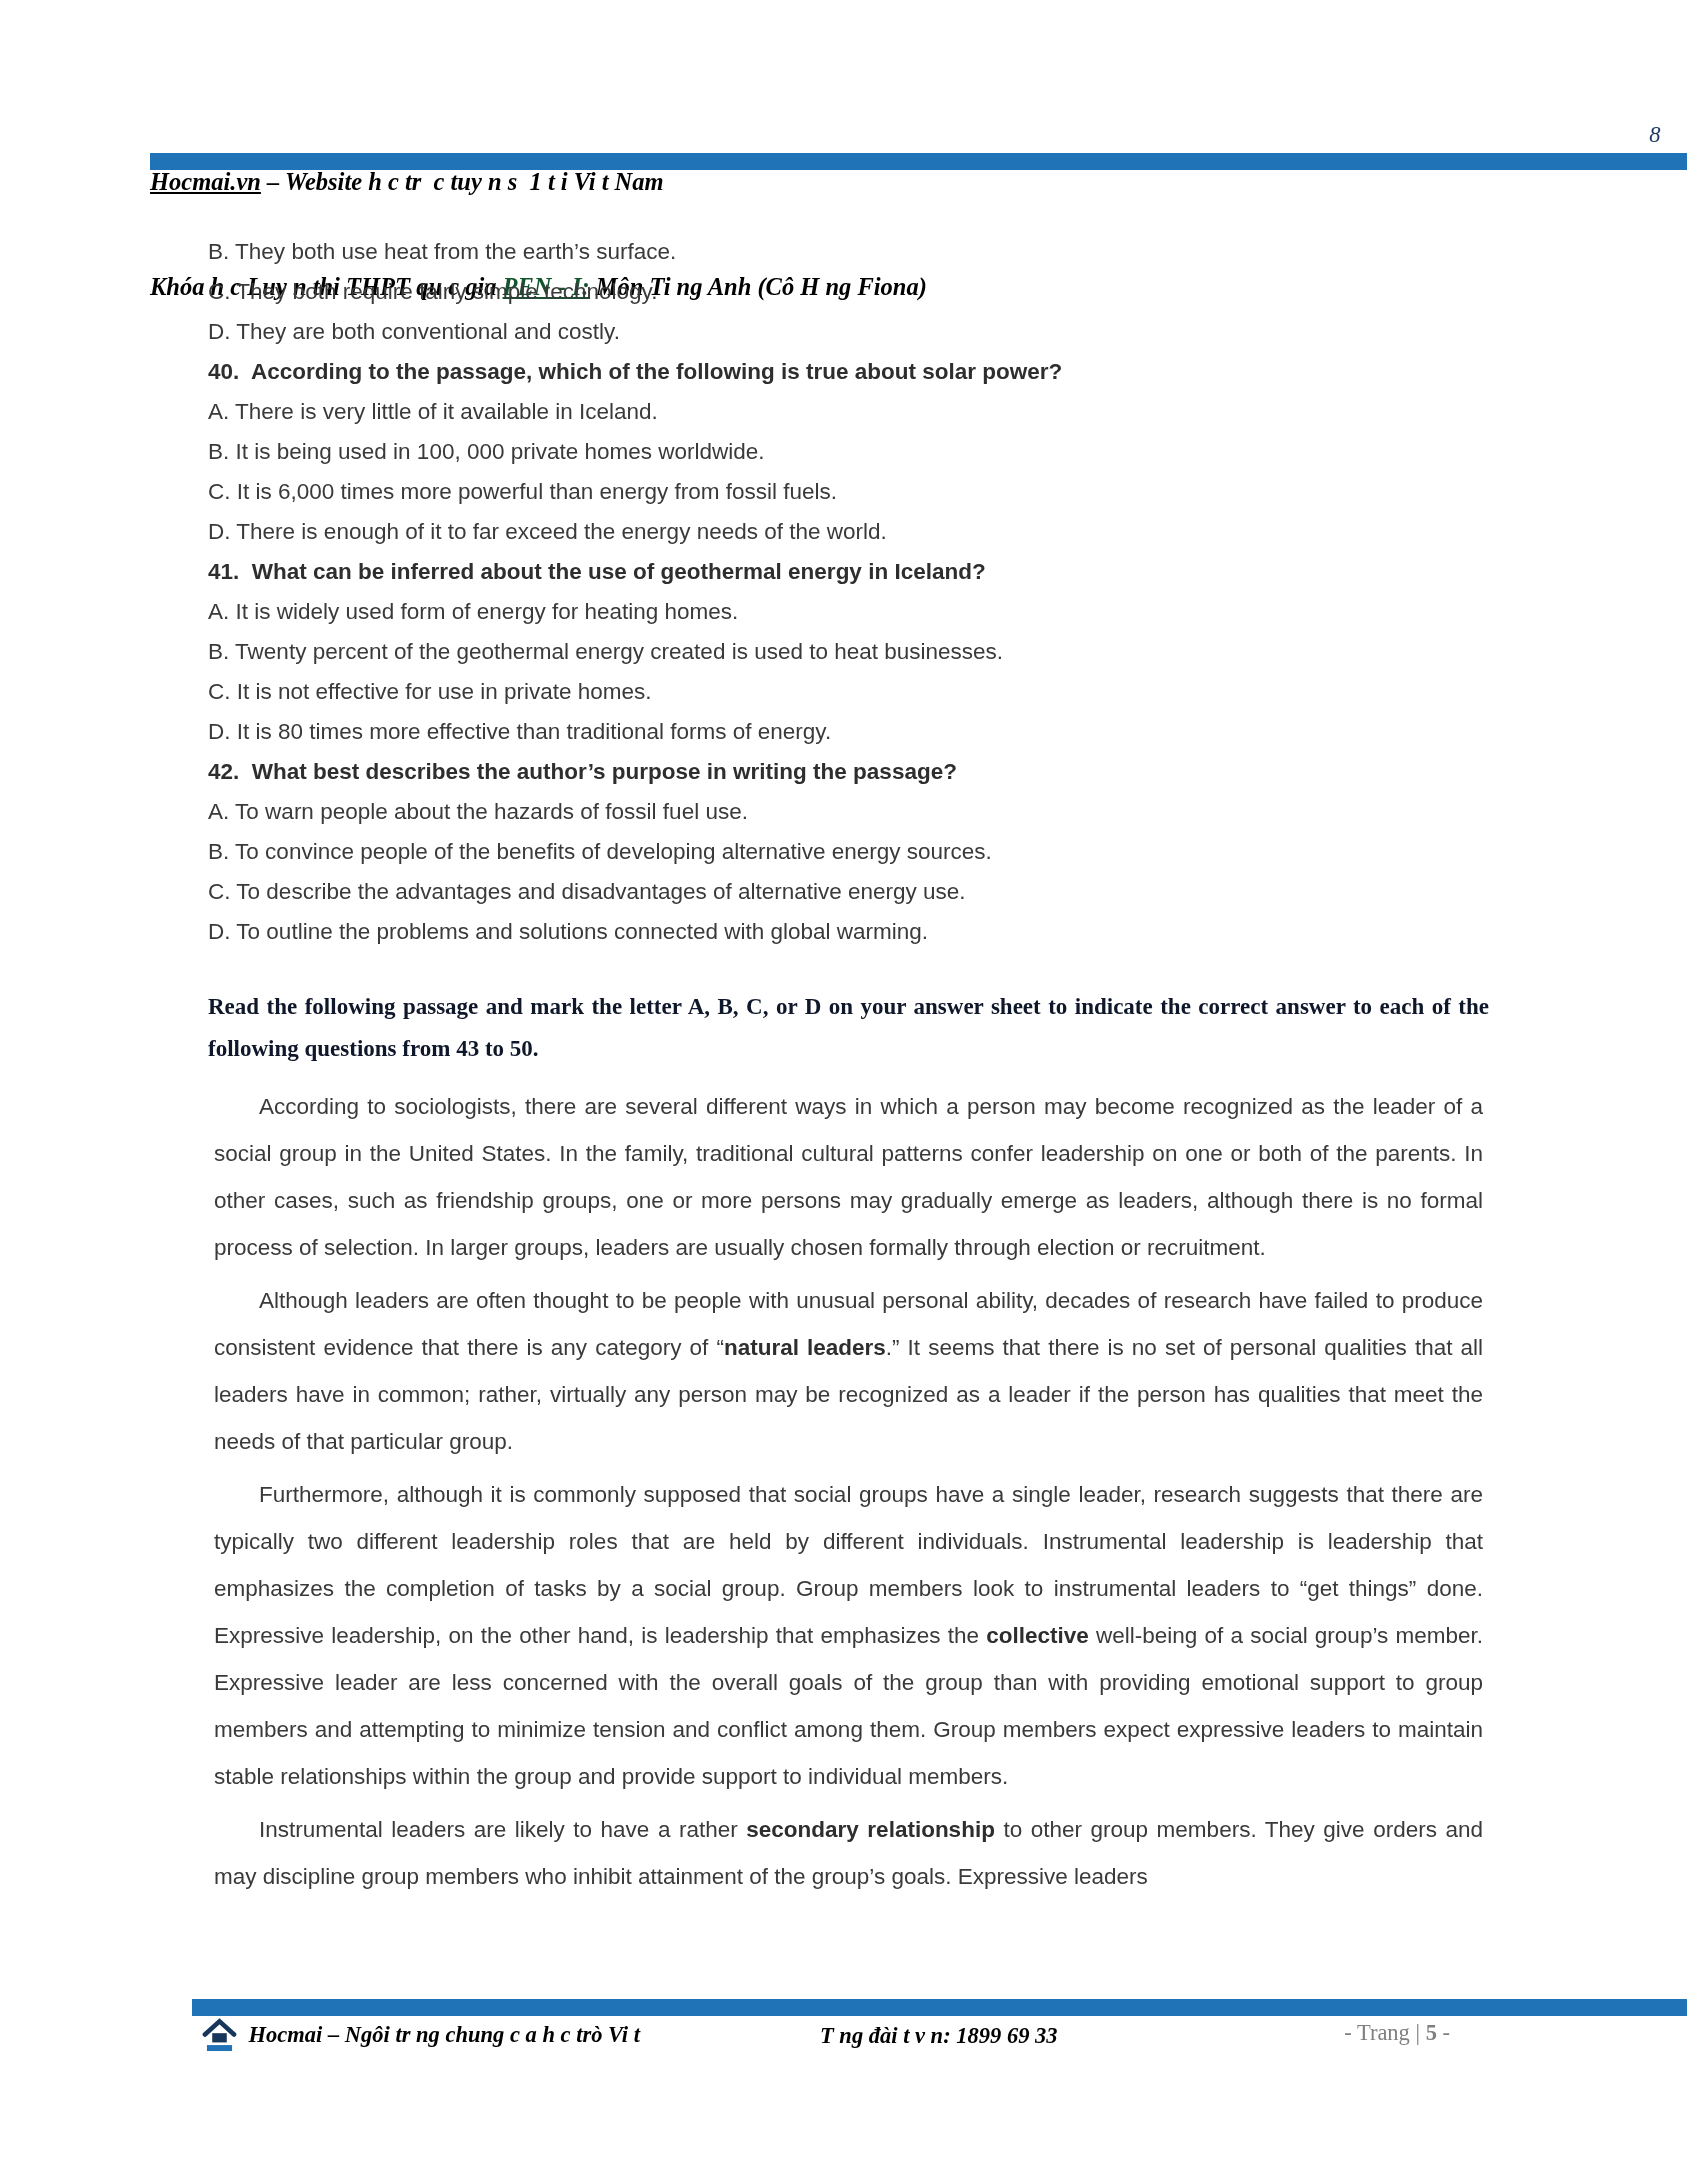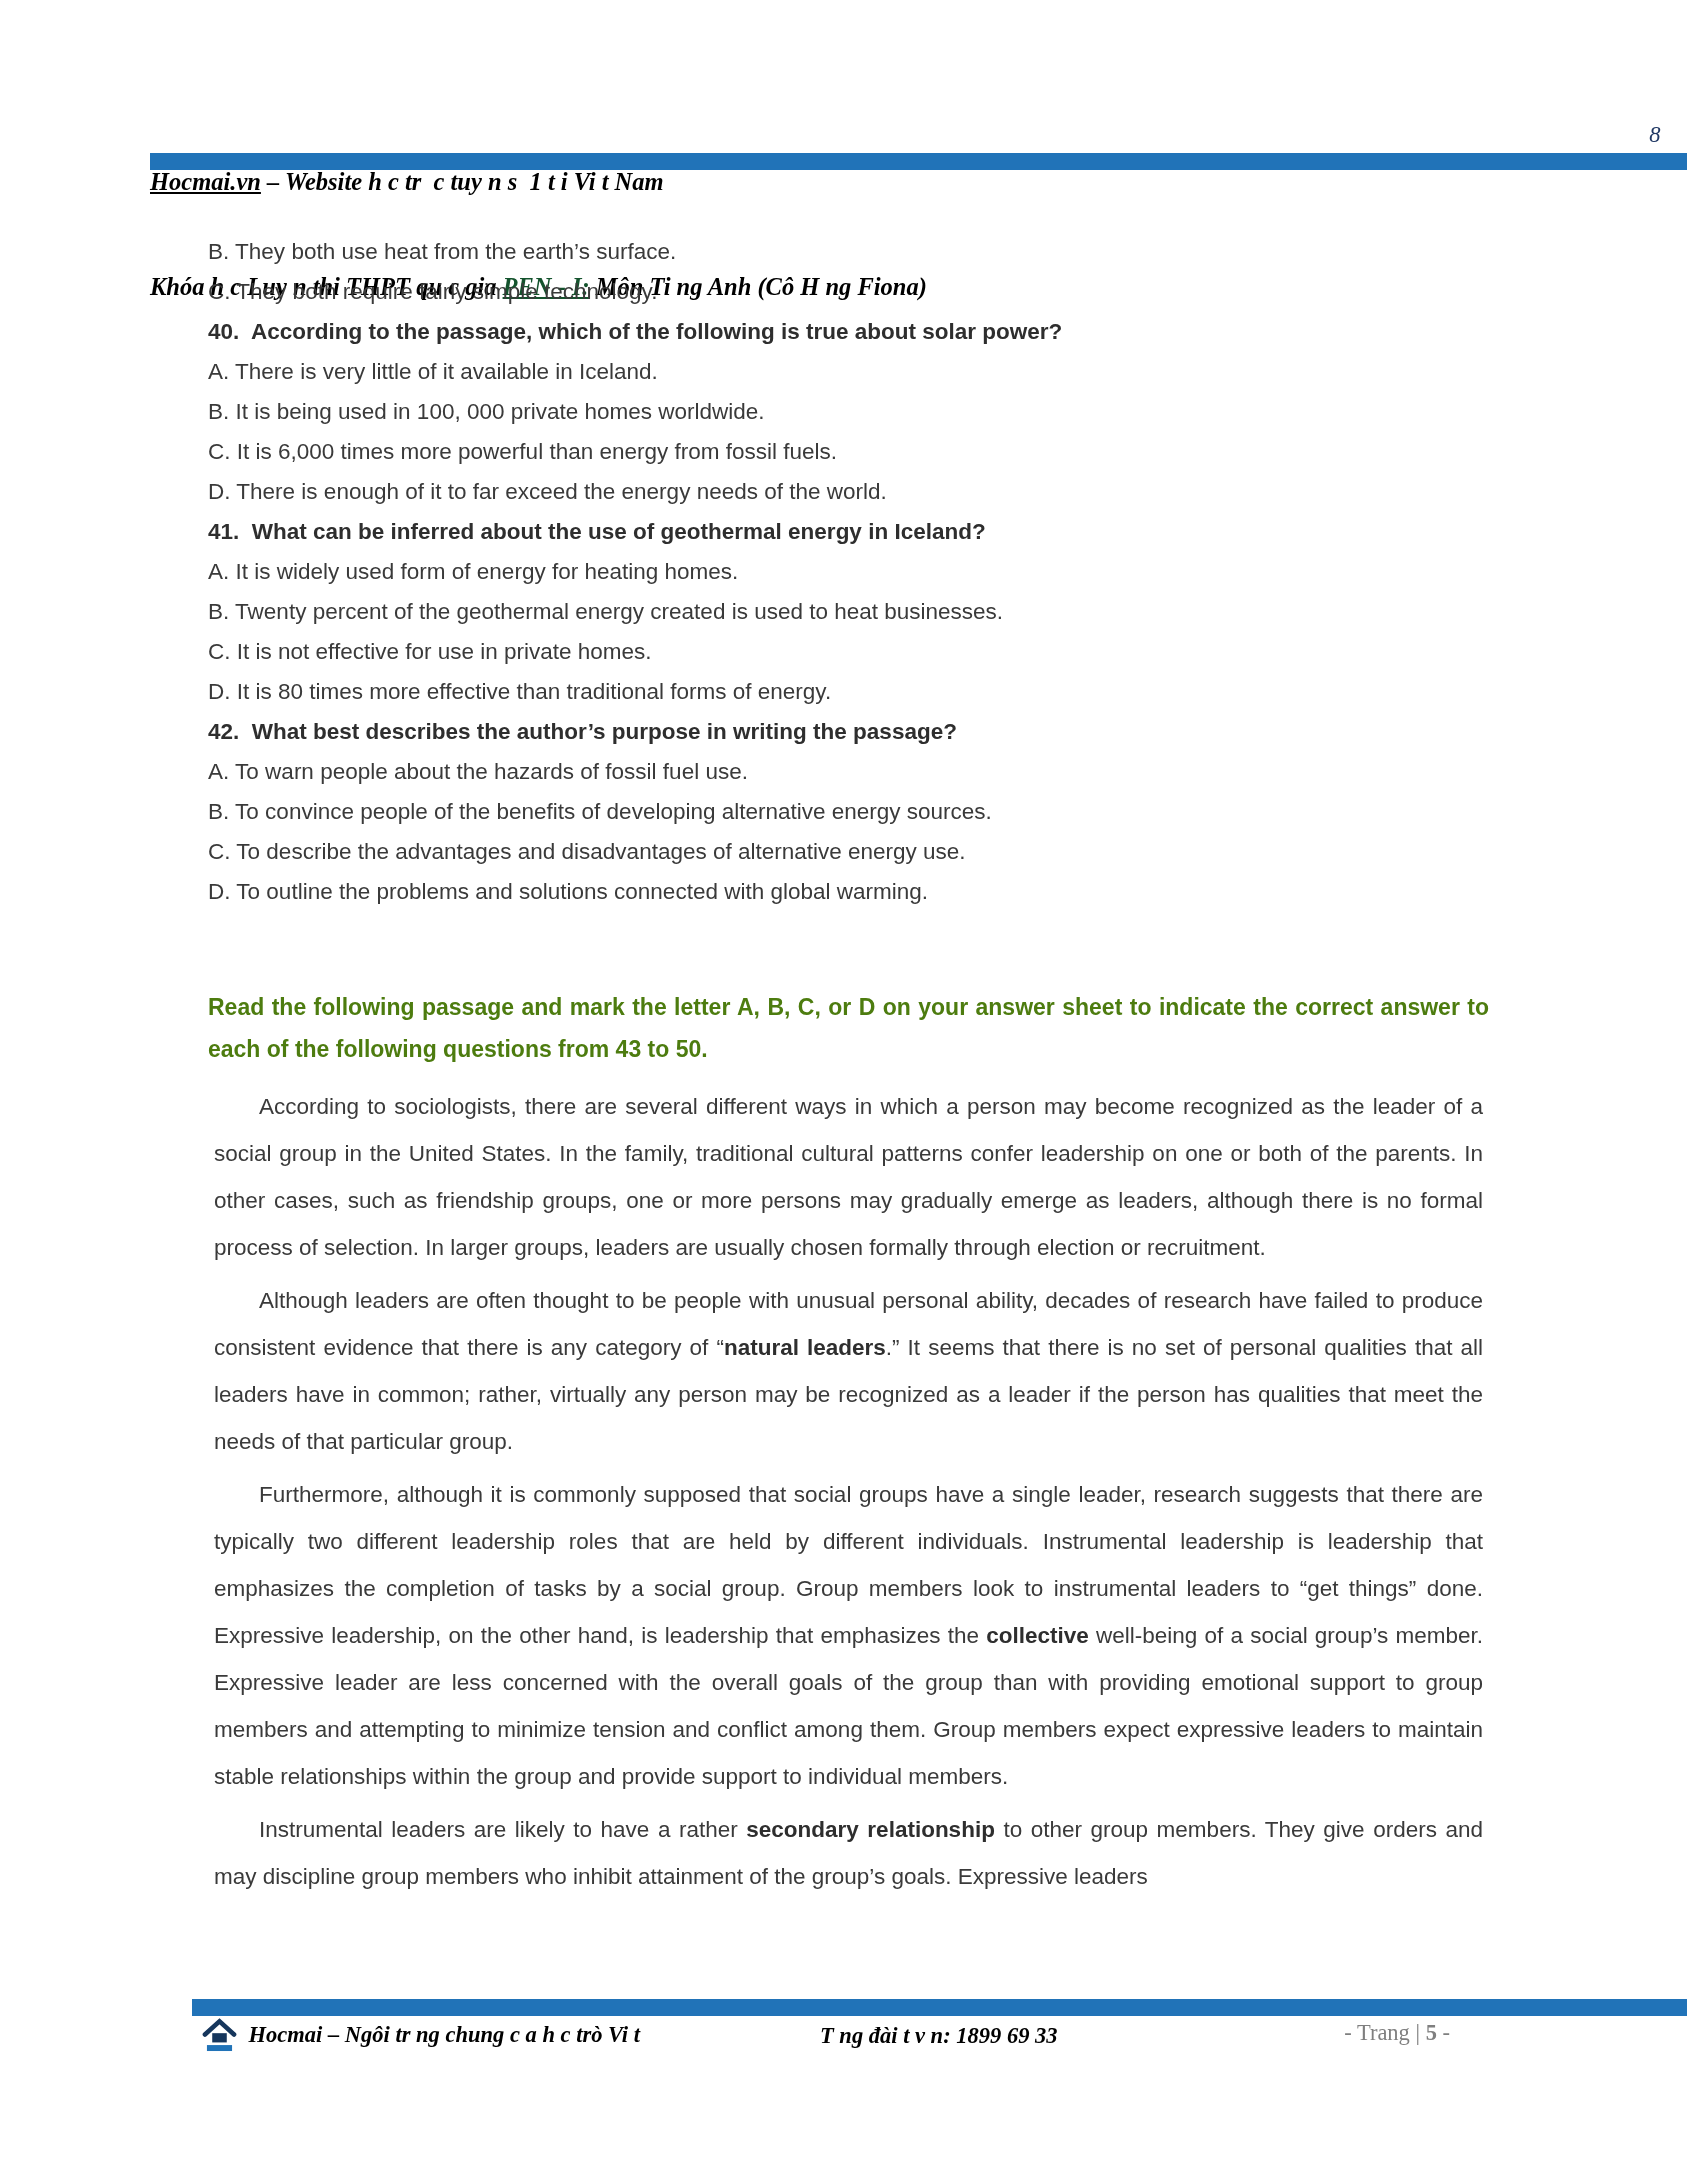--- a/index.html
+++ b/index.html
@@ -66,21 +66,22 @@
   .intro {
     position: absolute;
     left: 208px;
     top: 986px;
     width: 1281px;
     margin: 0;
     font-size: 23px;
     font-weight: bold;
     line-height: 42px;
     text-align: justify;
-    color: #4d7c0f;
+    color: #0f172a;
+    font-family: Liberation Serif, serif;
   }
 
   
   .passage {
     position: absolute;
     left: 208px;
     top: 1077px;
     width: 1281px;
     font-size: 22.5px;
     line-height: 47px;
@@ -141,20 +142,21 @@
     <div><span>Khóa h c Luy n thi THPT qu c gia </span><span class="pen">PEN - I:</span><span> Môn Ti ng Anh (Cô H ng Fiona)</span></div>
   </header>
 
   <div class="corner-mark">8</div>
   <div class="header-rule"></div>
 
   <main>
     <section class="quiz">
         <div class="qline">B. They both use heat from the earth’s surface.</div>
         <div class="qline">C. They both require fairly simple technology.</div>
+        <div class="qline">D. They are both conventional and costly.</div>
         <div class="qline q-bold">40.  According to the passage, which of the following is true about solar power?</div>
         <div class="qline">A. There is very little of it available in Iceland.</div>
         <div class="qline">B. It is being used in 100, 000 private homes worldwide.</div>
         <div class="qline">C. It is 6,000 times more powerful than energy from fossil fuels.</div>
         <div class="qline">D. There is enough of it to far exceed the energy needs of the world.</div>
         <div class="qline q-bold">41.  What can be inferred about the use of geothermal energy in Iceland?</div>
         <div class="qline">A. It is widely used form of energy for heating homes.</div>
         <div class="qline">B. Twenty percent of the geothermal energy created is used to heat businesses.</div>
         <div class="qline">C. It is not effective for use in private homes.</div>
         <div class="qline">D. It is 80 times more effective than traditional forms of energy.</div>

